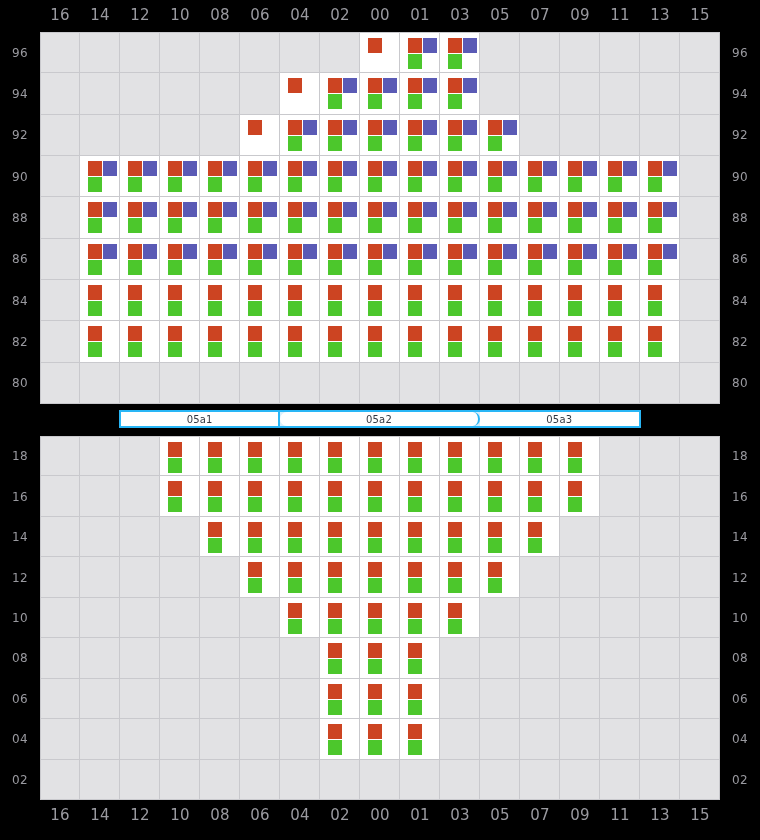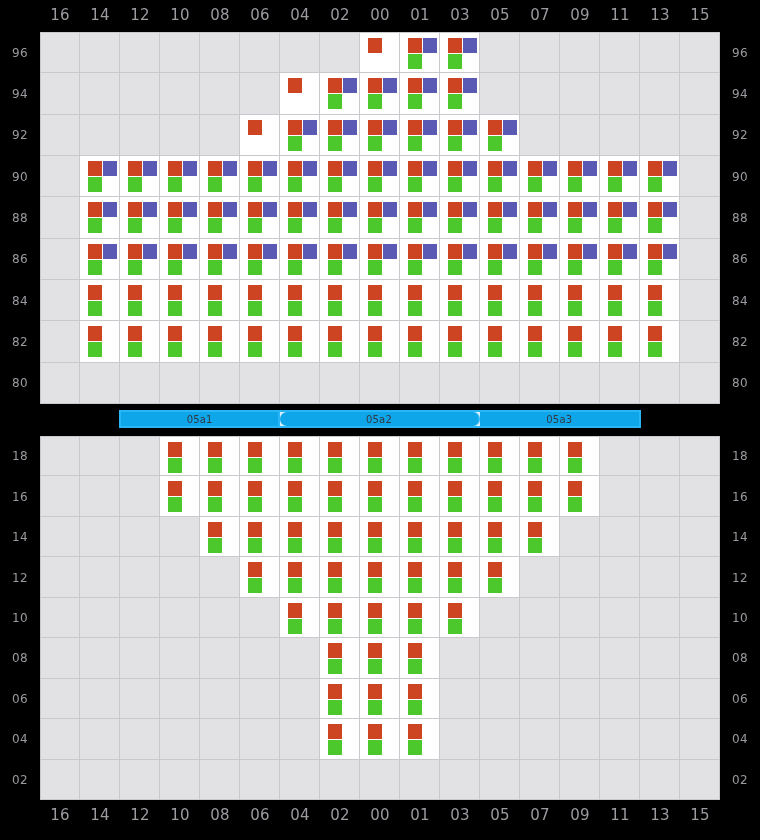--- a/index.html
+++ b/index.html
@@ -108,21 +108,21 @@
     top: 410px;
     width: 522px;
     height: 18px;
     display: flex;
     box-sizing: border-box;
     border: 2px solid #29b6f6;
     background: #d8effc;
   }
   .segment {
     box-sizing: border-box;
-    background: #0ea5e9;
+    background: #ffffff;
     border-right: 2px solid #29b6f6;
     display: flex;
     align-items: center;
     justify-content: center;
     font-size: 10px;
     color: #333842;
     letter-spacing: 0.2px;
     overflow: hidden;
     white-space: nowrap;
   }

